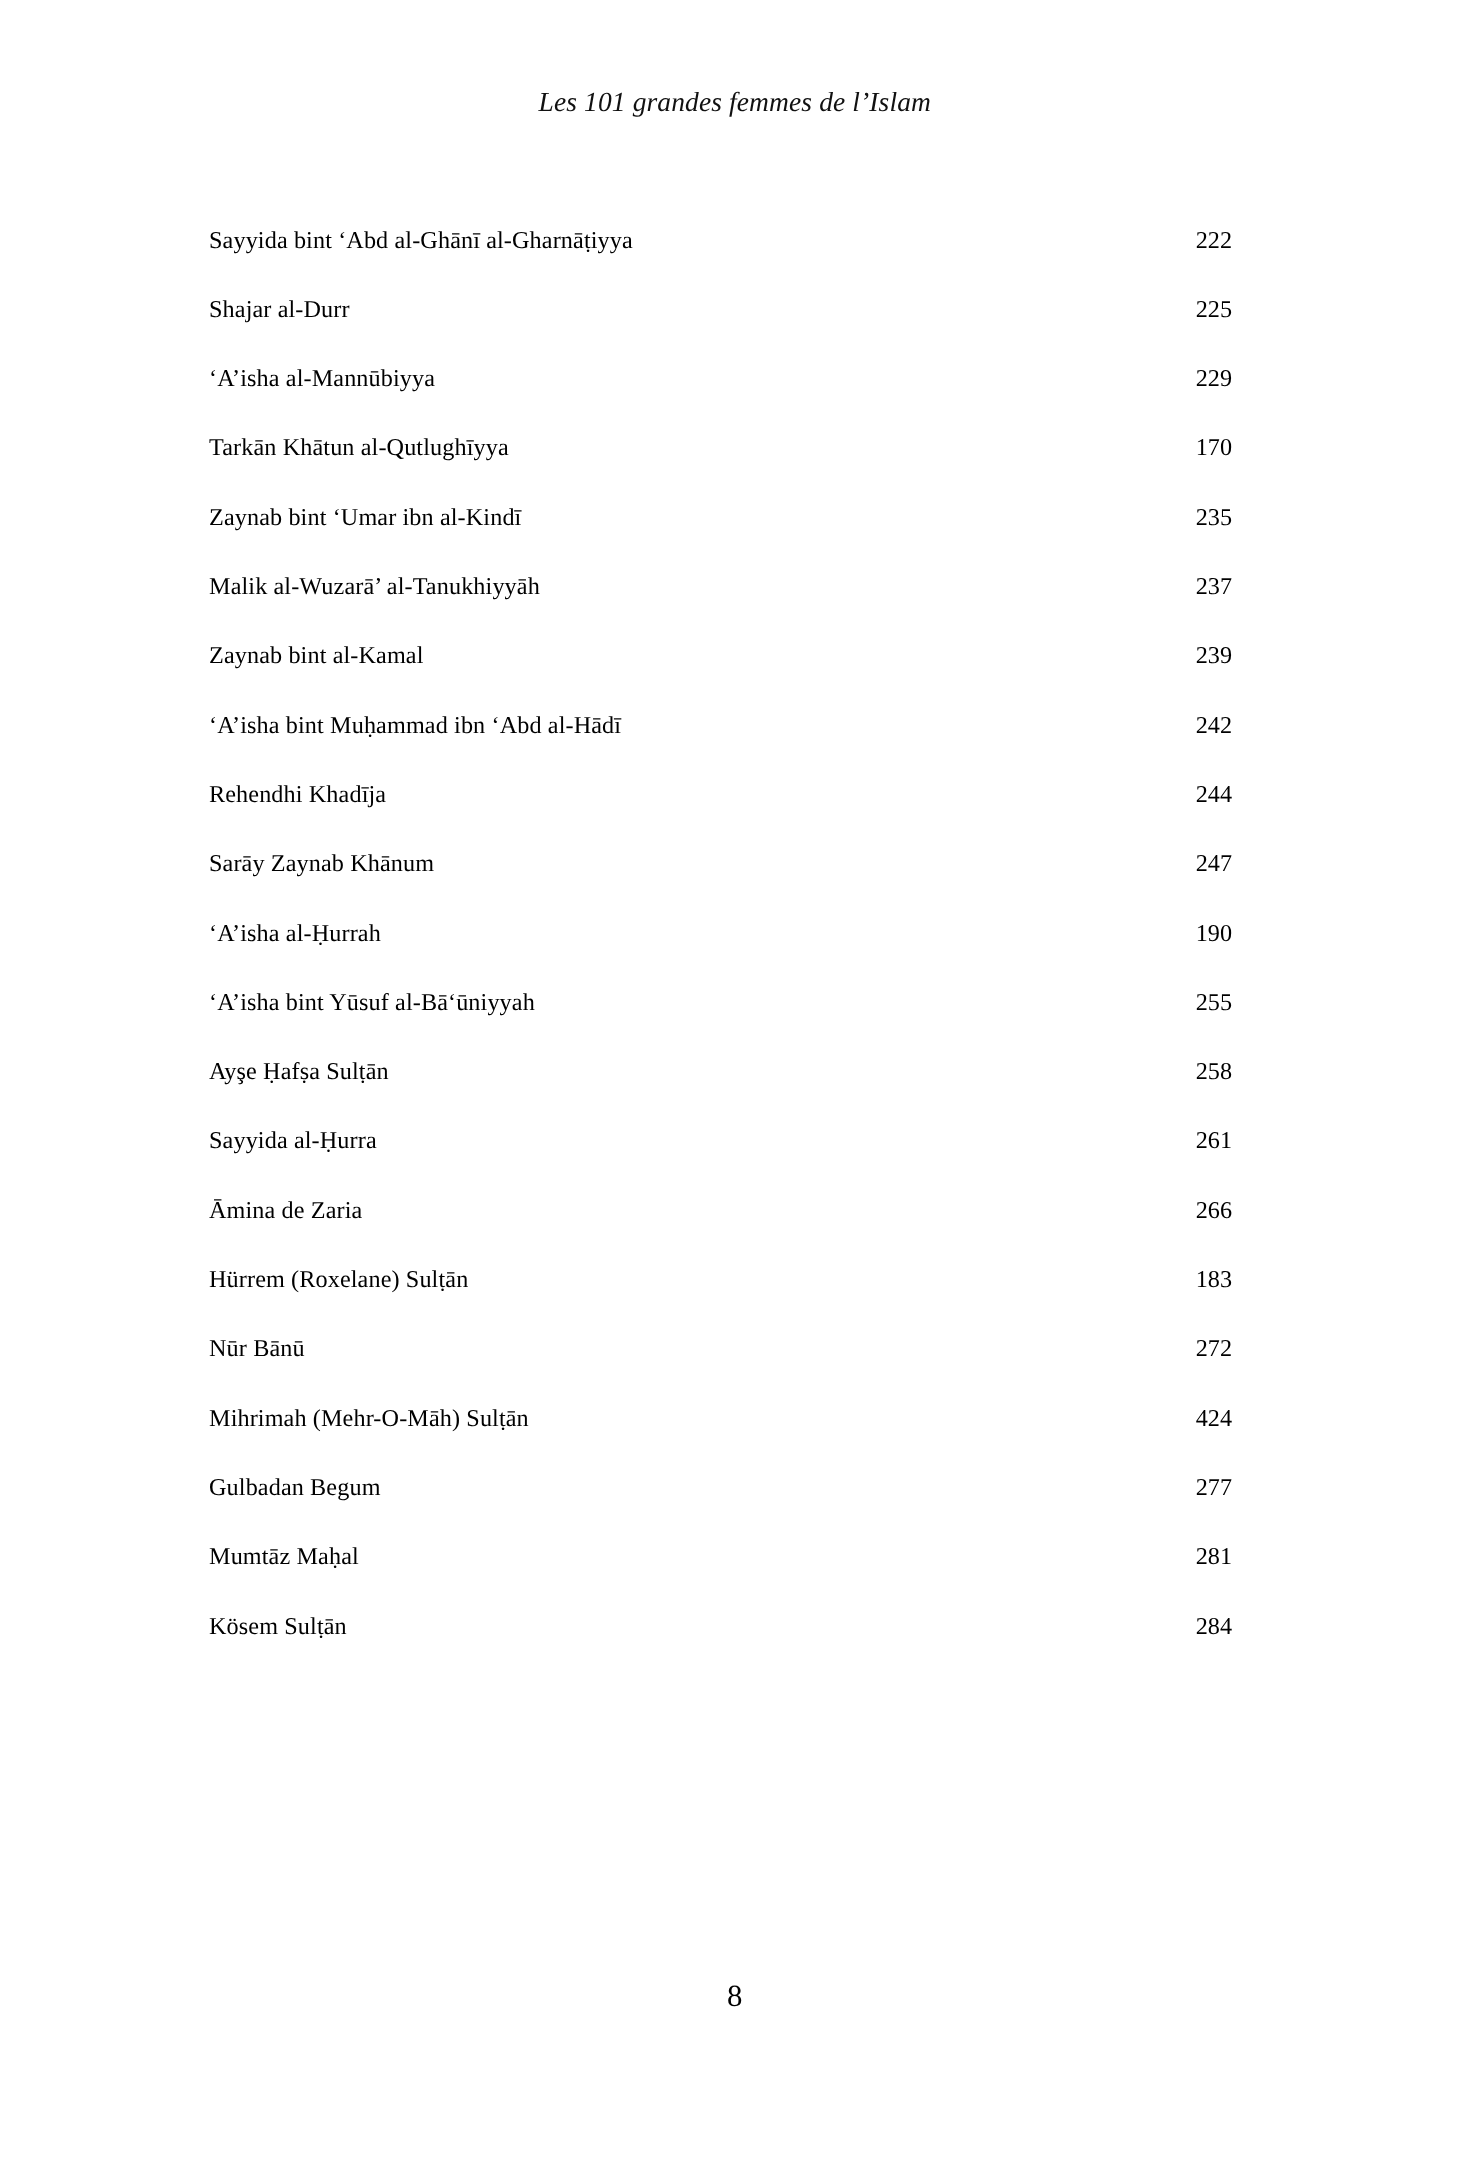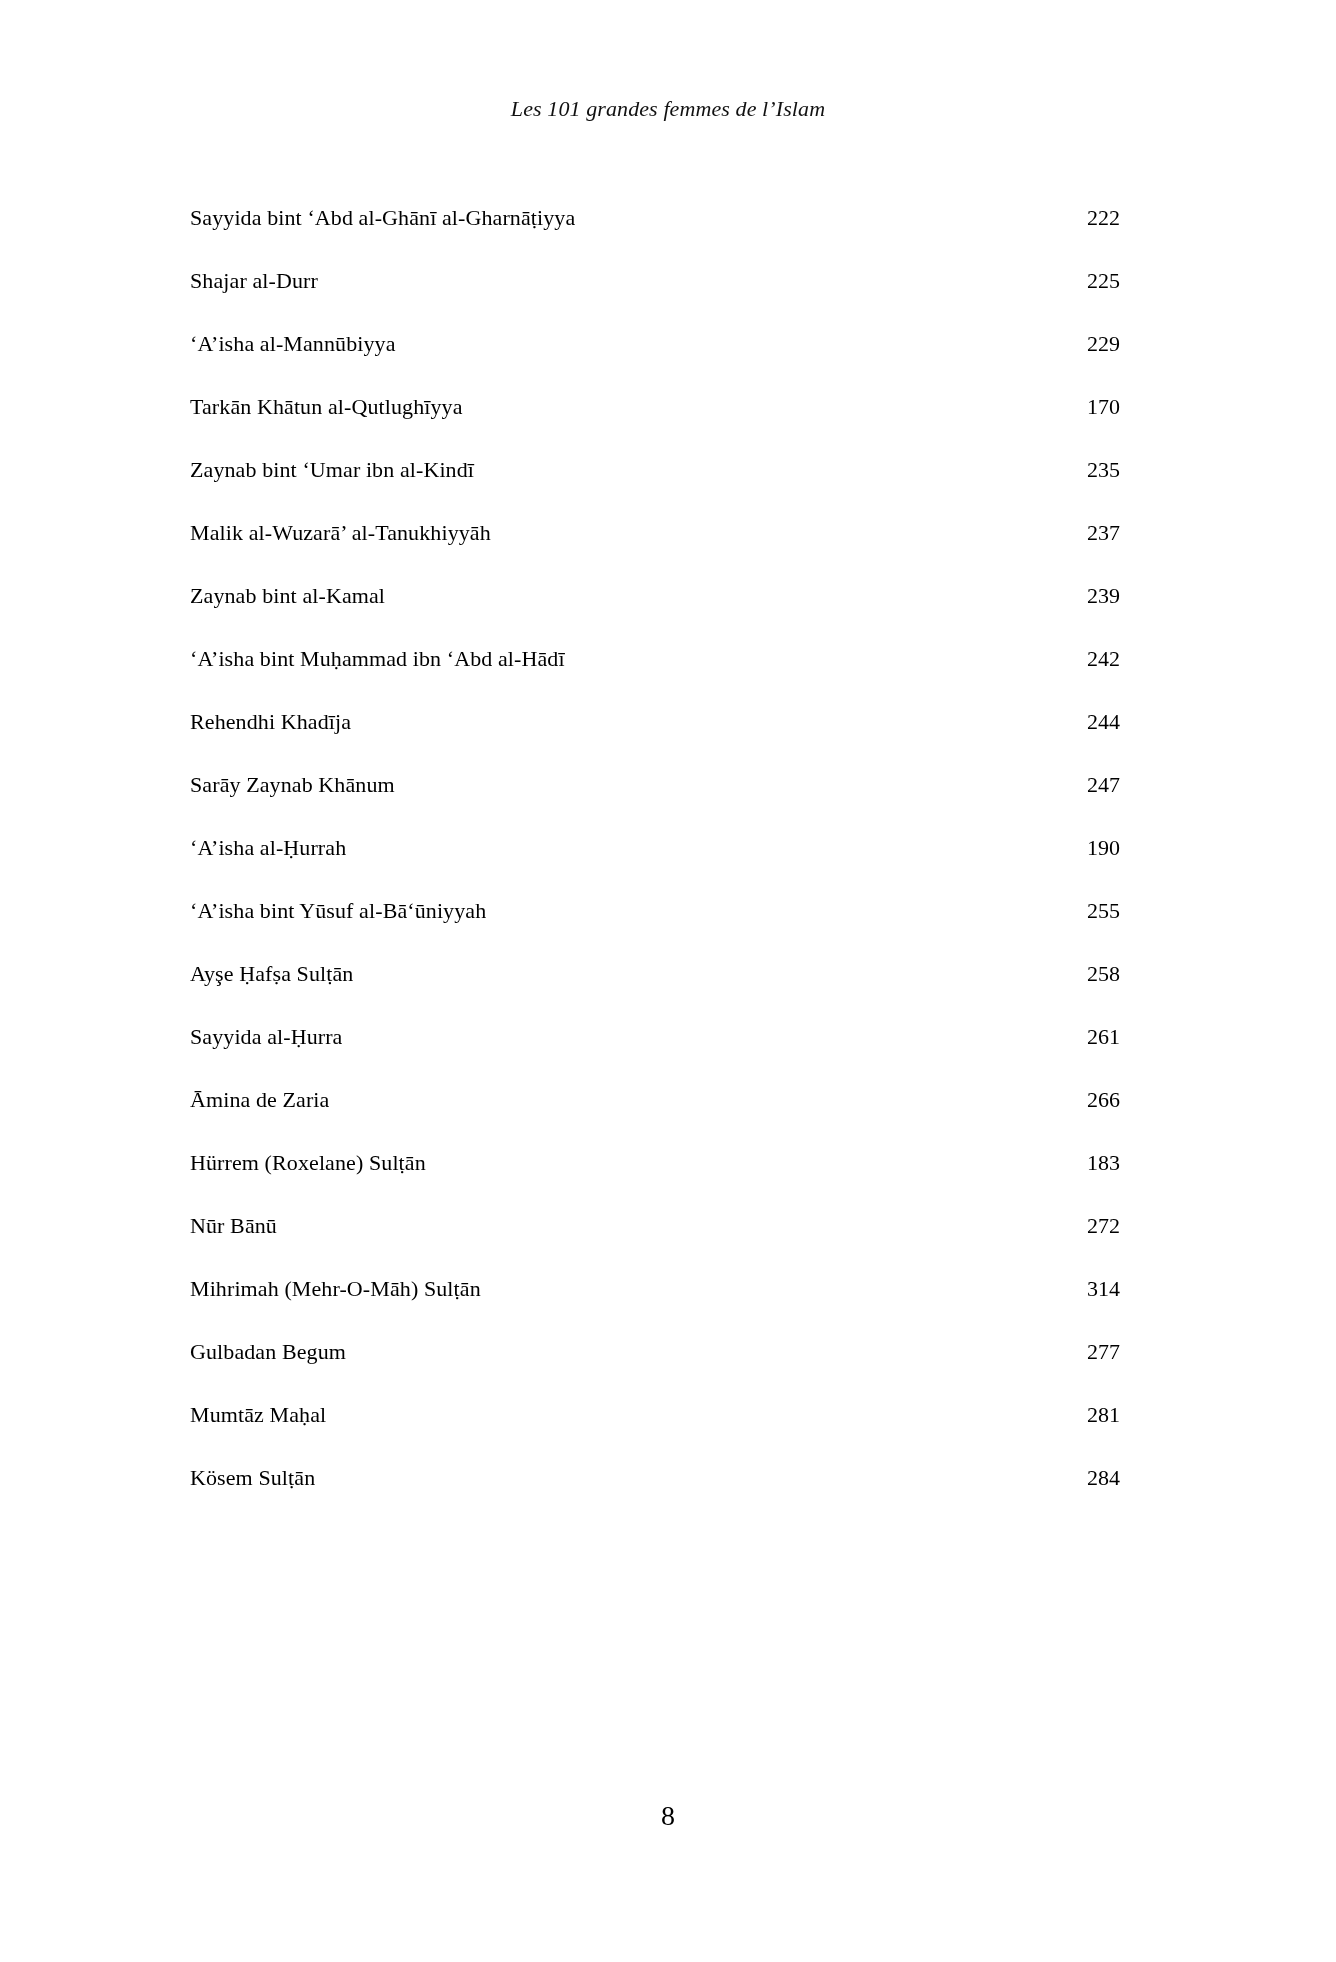--- a/index.html
+++ b/index.html
@@ -18,26 +18,26 @@
 
   .page {
     position: absolute;
     inset: 0;
     background: #ffffff;
   }
 
   
   .running-head {
     position: absolute;
-    top: 96px;
+    top: 80px;
     left: 0;
     right: 0;
     text-align: center;
     font-style: italic;
-    font-size: 22px;
+    font-size: 25px;
     letter-spacing: 0.1px;
     color: #111111;
   }
 
   
   .toc {
     position: absolute;
     top: 186px;
     left: 190px;
     width: 930px;
@@ -184,21 +184,21 @@
         <span class="entry-page">183</span>
       </div>
       <div class="toc-entry">
         <span class="entry-title">Nūr Bānū</span>
         <span class="leader"></span>
         <span class="entry-page">272</span>
       </div>
       <div class="toc-entry">
         <span class="entry-title">Mihrimah (Mehr-O-Māh) Sulṭān</span>
         <span class="leader"></span>
-        <span class="entry-page">314</span>
+        <span class="entry-page">424</span>
       </div>
       <div class="toc-entry">
         <span class="entry-title">Gulbadan Begum</span>
         <span class="leader"></span>
         <span class="entry-page">277</span>
       </div>
       <div class="toc-entry">
         <span class="entry-title">Mumtāz Maḥal</span>
         <span class="leader"></span>
         <span class="entry-page">281</span>

